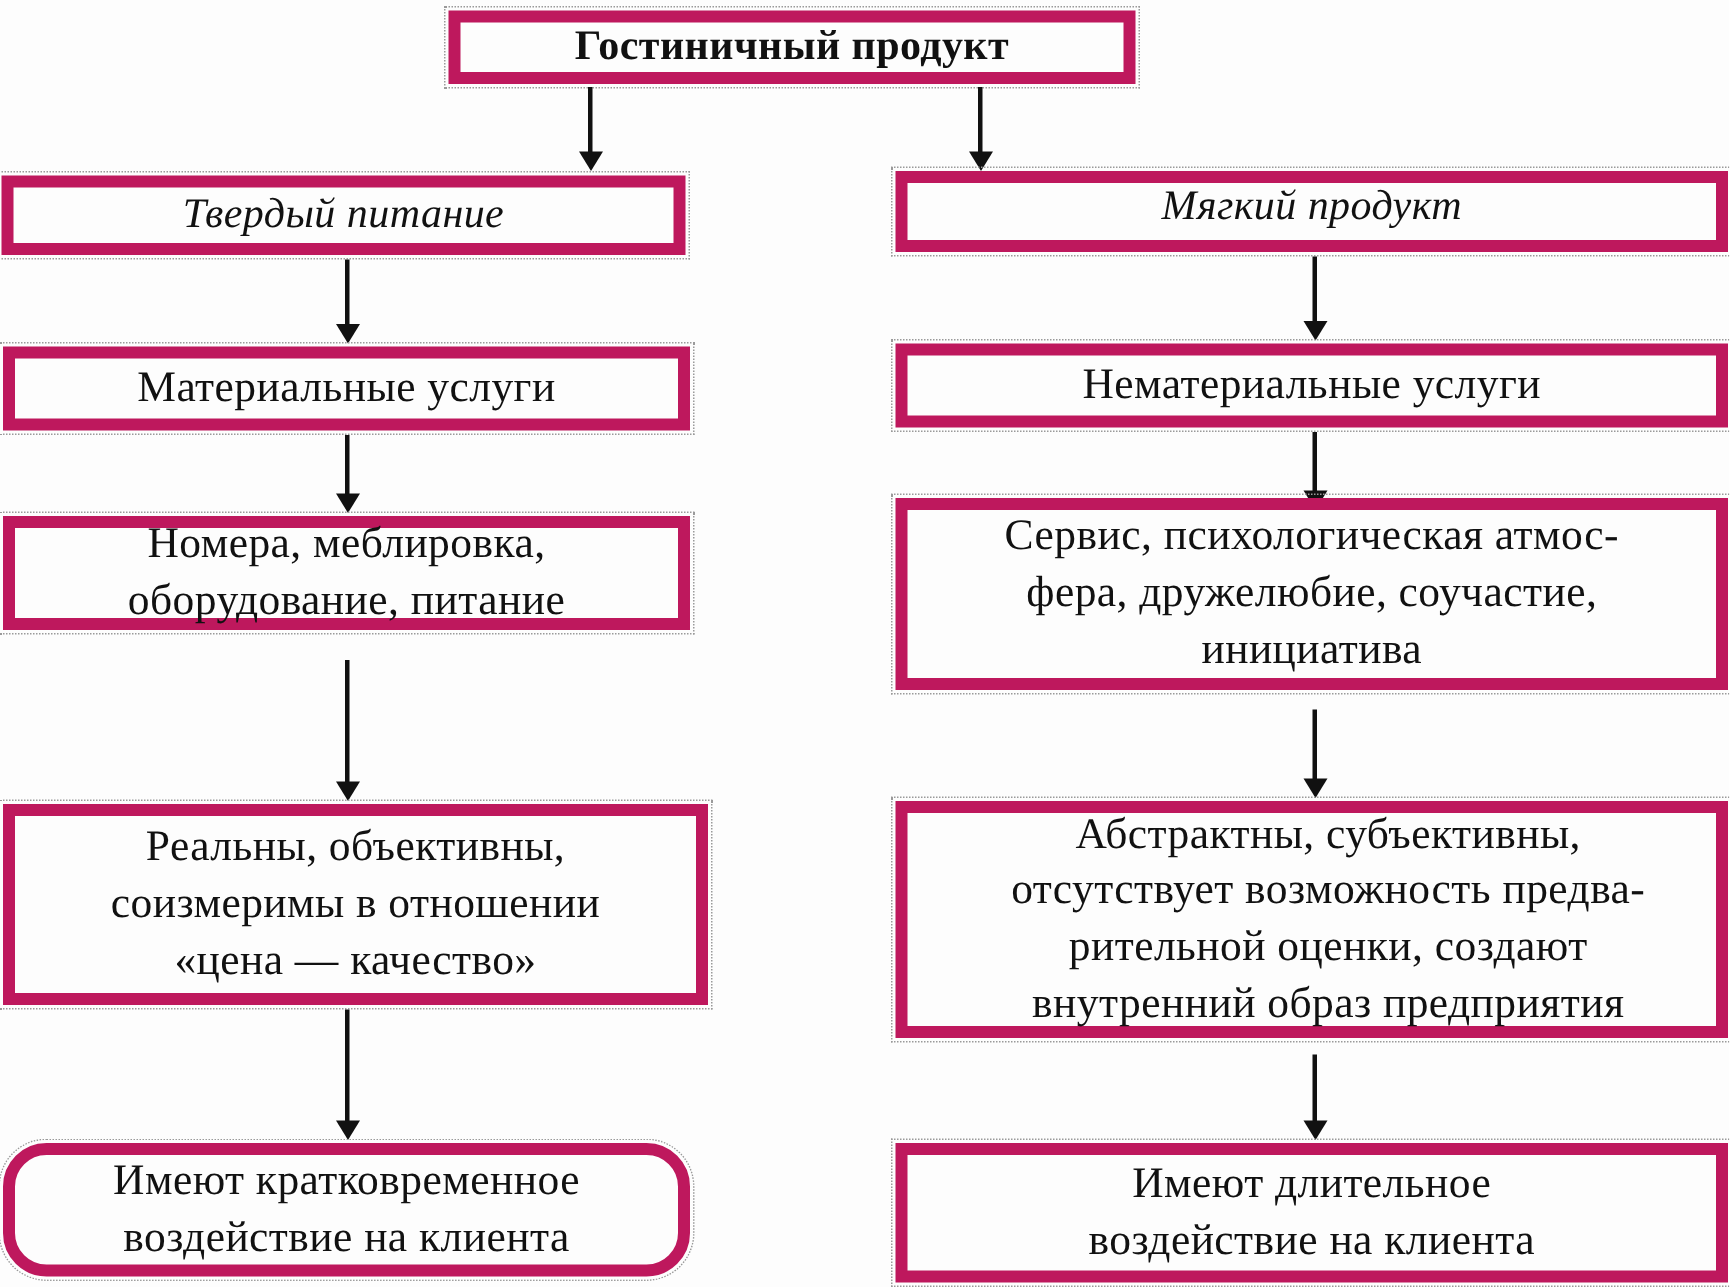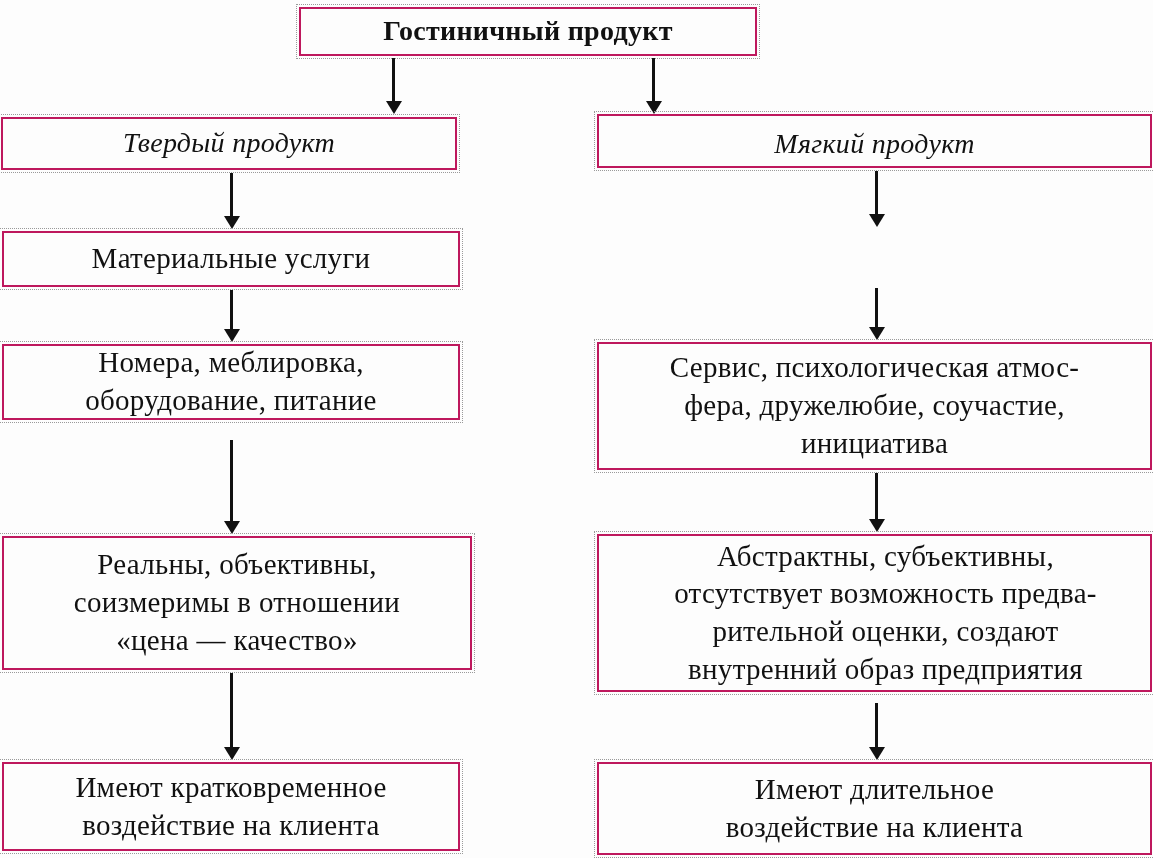--- a/index.html
+++ b/index.html
@@ -12,21 +12,21 @@
     width: 1153px;
     height: 858px;
     background: #fdfdfd;
     font-family: "Liberation Serif", "DejaVu Serif", serif;
     color: #111111;
     overflow: hidden;
   }
   .box {
     position: absolute;
     box-sizing: border-box;
-    border: 2px solid #be185d;
+    border: 8px solid #be185d;
     outline: 1px dotted #9a9a9a;
     outline-offset: 2px;
     background: #fdfdfd;
     display: flex;
     align-items: center;
     justify-content: center;
     text-align: center;
     padding: 4px 10px;
   }
   .box .txt {
@@ -67,21 +67,21 @@
 <div class="canvas">
 
   <div class="box root" style="left:299px; top:7px; width:458px; height:49px;">
     <span class="txt">Гостиничный продукт</span>
   </div>
 
   <div class="arrow" style="left:392px; top:58px; height:44px;"></div>
   <div class="arrow" style="left:652px; top:58px; height:44px;"></div>
 
   <div class="box colhead" style="left:1px; top:117px; width:456px; height:53px;">
-    <span class="txt">Твердый продукт</span>
+    <span class="txt">Твердый питание</span>
   </div>
 
   <div class="arrow" style="left:230px; top:173px; height:44px;"></div>
 
   <div class="box" style="left:2px; top:231px; width:458px; height:56px;">
     <span class="txt">Материальные услуги</span>
   </div>
 
   <div class="arrow" style="left:230px; top:290px; height:40px;"></div>
 
@@ -93,35 +93,38 @@
   <div class="arrow" style="left:230px; top:440px; height:82px;"></div>
 
   <div class="box" style="left:2px; top:536px; width:470px; height:134px;">
     <span class="txt">Реальны, объективны,
 соизмеримы в отношении
 «цена — качество»</span>
   </div>
 
   <div class="arrow" style="left:230px; top:673px; height:75px;"></div>
 
-  <div class="box" style="left:2px; top:762px; width:458px; height:89px;">
+  <div class="box" style="left:2px; top:762px; width:458px; height:89px;border-radius:29px;">
     <span class="txt">Имеют кратковременное
 воздействие на клиента</span>
   </div>
 
   <div class="box colhead" style="left:597px; top:114px; width:555px; height:54px;align-items:flex-end;">
     <span class="txt">Мягкий продукт</span>
   </div>
 
   <div class="arrow" style="left:875px; top:171px; height:44px;"></div>
 
+  <div class="box" style="left:597px; top:229px; width:555px; height:56px;">
+    <span class="txt">Нематериальные услуги</span>
+  </div>
 
   <div class="arrow" style="left:875px; top:288px; height:40px;"></div>
 
-  <div class="box" style="left:597px; top:342px; width:555px; height:128px;">
+  <div class="box" style="left:597px; top:332px; width:555px; height:128px;">
     <span class="txt">Сервис, психологическая атмос-
 фера, дружелюбие, соучастие,
 инициатива</span>
   </div>
 
   <div class="arrow" style="left:875px; top:473px; height:47px;"></div>
 
   <div class="box" style="left:597px; top:534px; width:555px; height:158px;padding-left:32px;">
     <span class="txt">Абстрактны, субъективны,
 отсутствует возможность предва-

